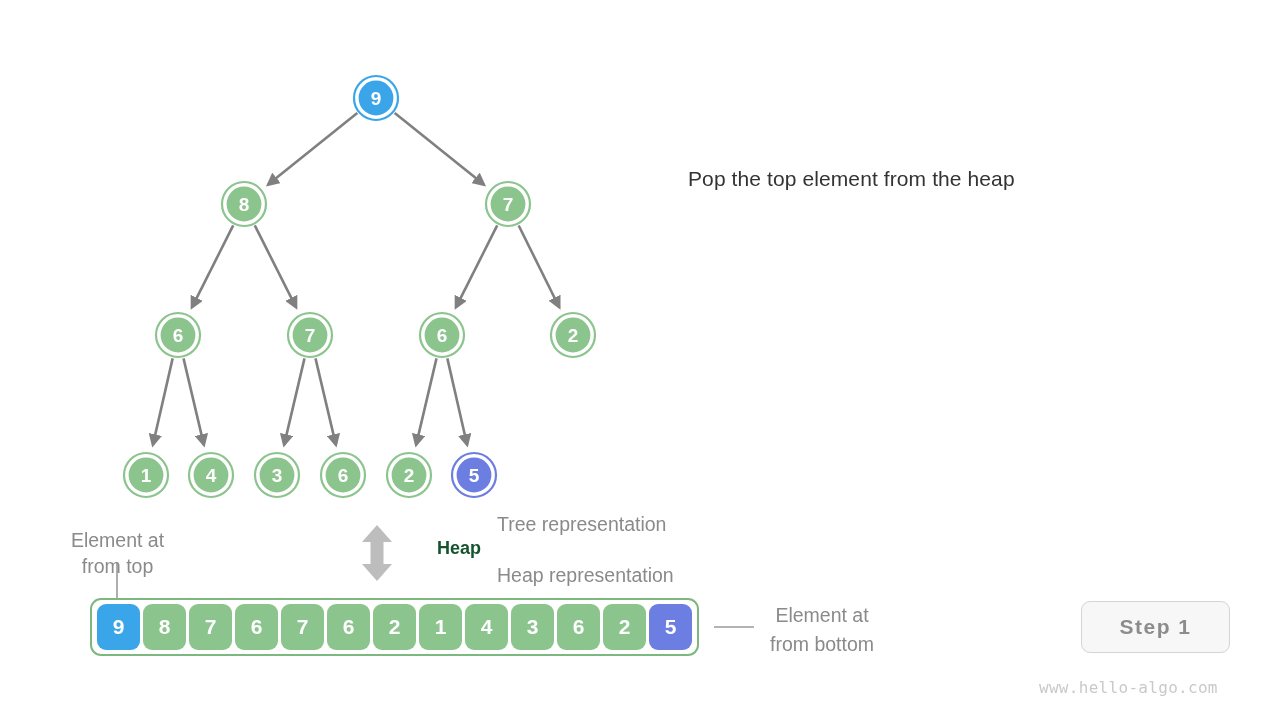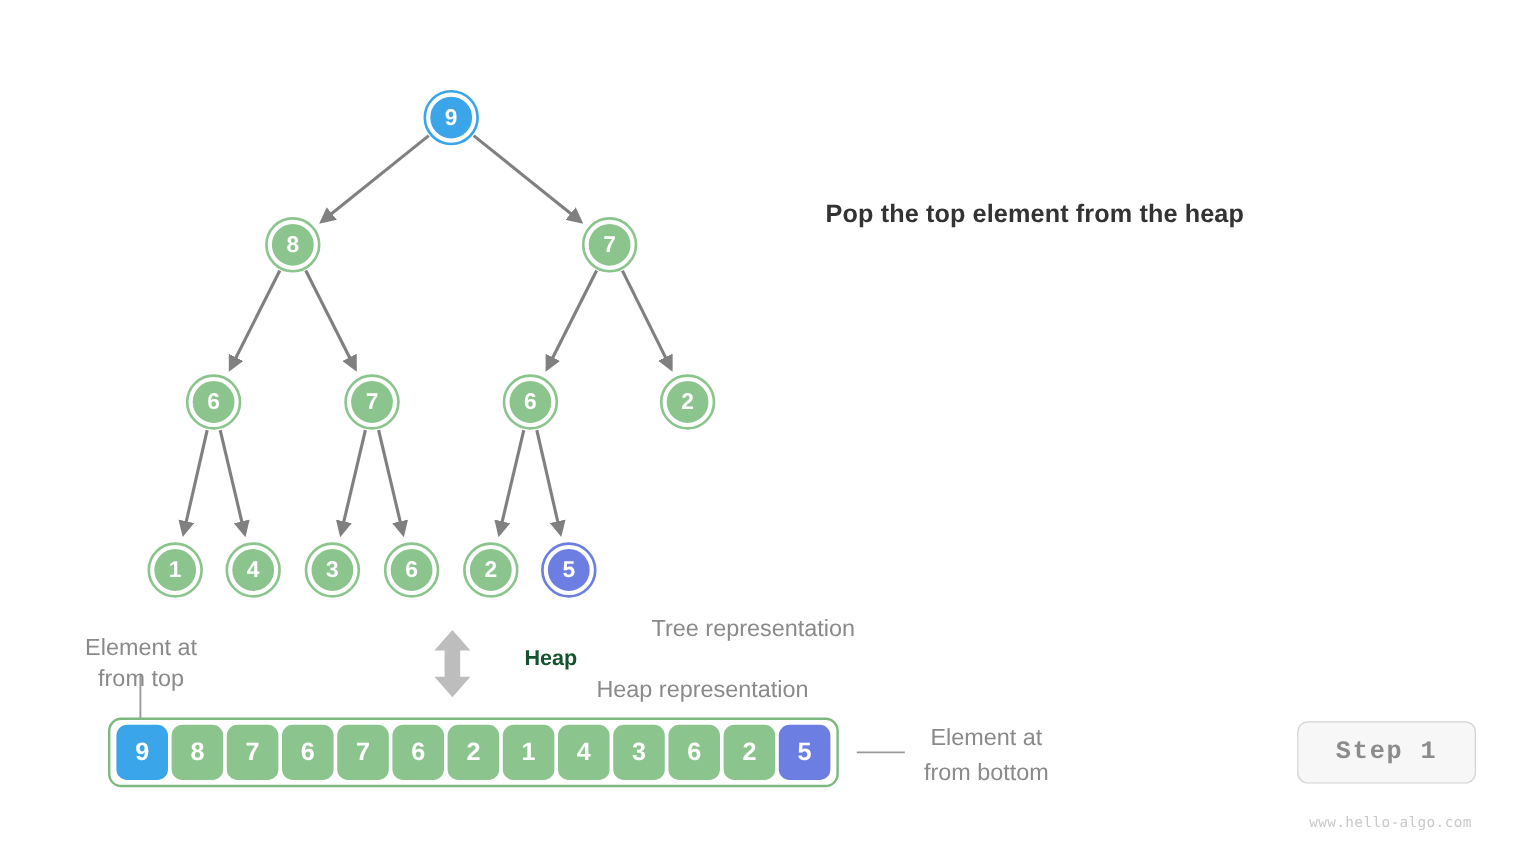--- a/index.html
+++ b/index.html
@@ -41,34 +41,34 @@
     stroke-width: 2.6;
     fill: none;
   }
 
   
   #title {
     position: absolute;
     left: 688px;
     top: 167px;
     font-size: 21px;
-    font-weight: 700;
+    font-weight: 400;
     color: #333333;
     letter-spacing: 0.1px;
     white-space: nowrap;
   }
 
   
   .side-caption {
     position: absolute;
     font-size: 19.5px;
     color: #8a8a8a;
     white-space: nowrap;
   }
-  #cap-tree  { left: 497px; top: 513px; margin-left: 46px; }
+  #cap-tree  { left: 497px; top: 513px; }
   #cap-array { left: 497px; top: 564px; }
 
   
   #heap-arrow {
     position: absolute;
     left: 358px;
     top: 524px;
     width: 38px;
     height: 58px;
   }
@@ -152,32 +152,32 @@
     top: 601px;
     width: 149px;
     height: 52px;
     box-sizing: border-box;
     border: 1.5px solid #d4d4d4;
     border-radius: 9px;
     background: #f7f7f7;
     display: flex;
     align-items: center;
     justify-content: center;
-    font-family: Liberation Mono, monospace;
+    font-family: Liberation Sans, sans-serif;
     font-size: 21px;
     font-weight: 700;
     color: #8c8c8c;
     letter-spacing: 1.5px;
   }
   #watermark {
     position: absolute;
-    left: 1091px;
+    left: 1039px;
     top: 678px;
     font-family: "DejaVu Sans Mono", monospace;
-    font-size: 12px;
+    font-size: 16px;
     color: #c9c9c9;
     letter-spacing: 0.3px;
     white-space: nowrap;
   }
 </style>
 </head>
 <body>
 
 <div id="stage">
 

